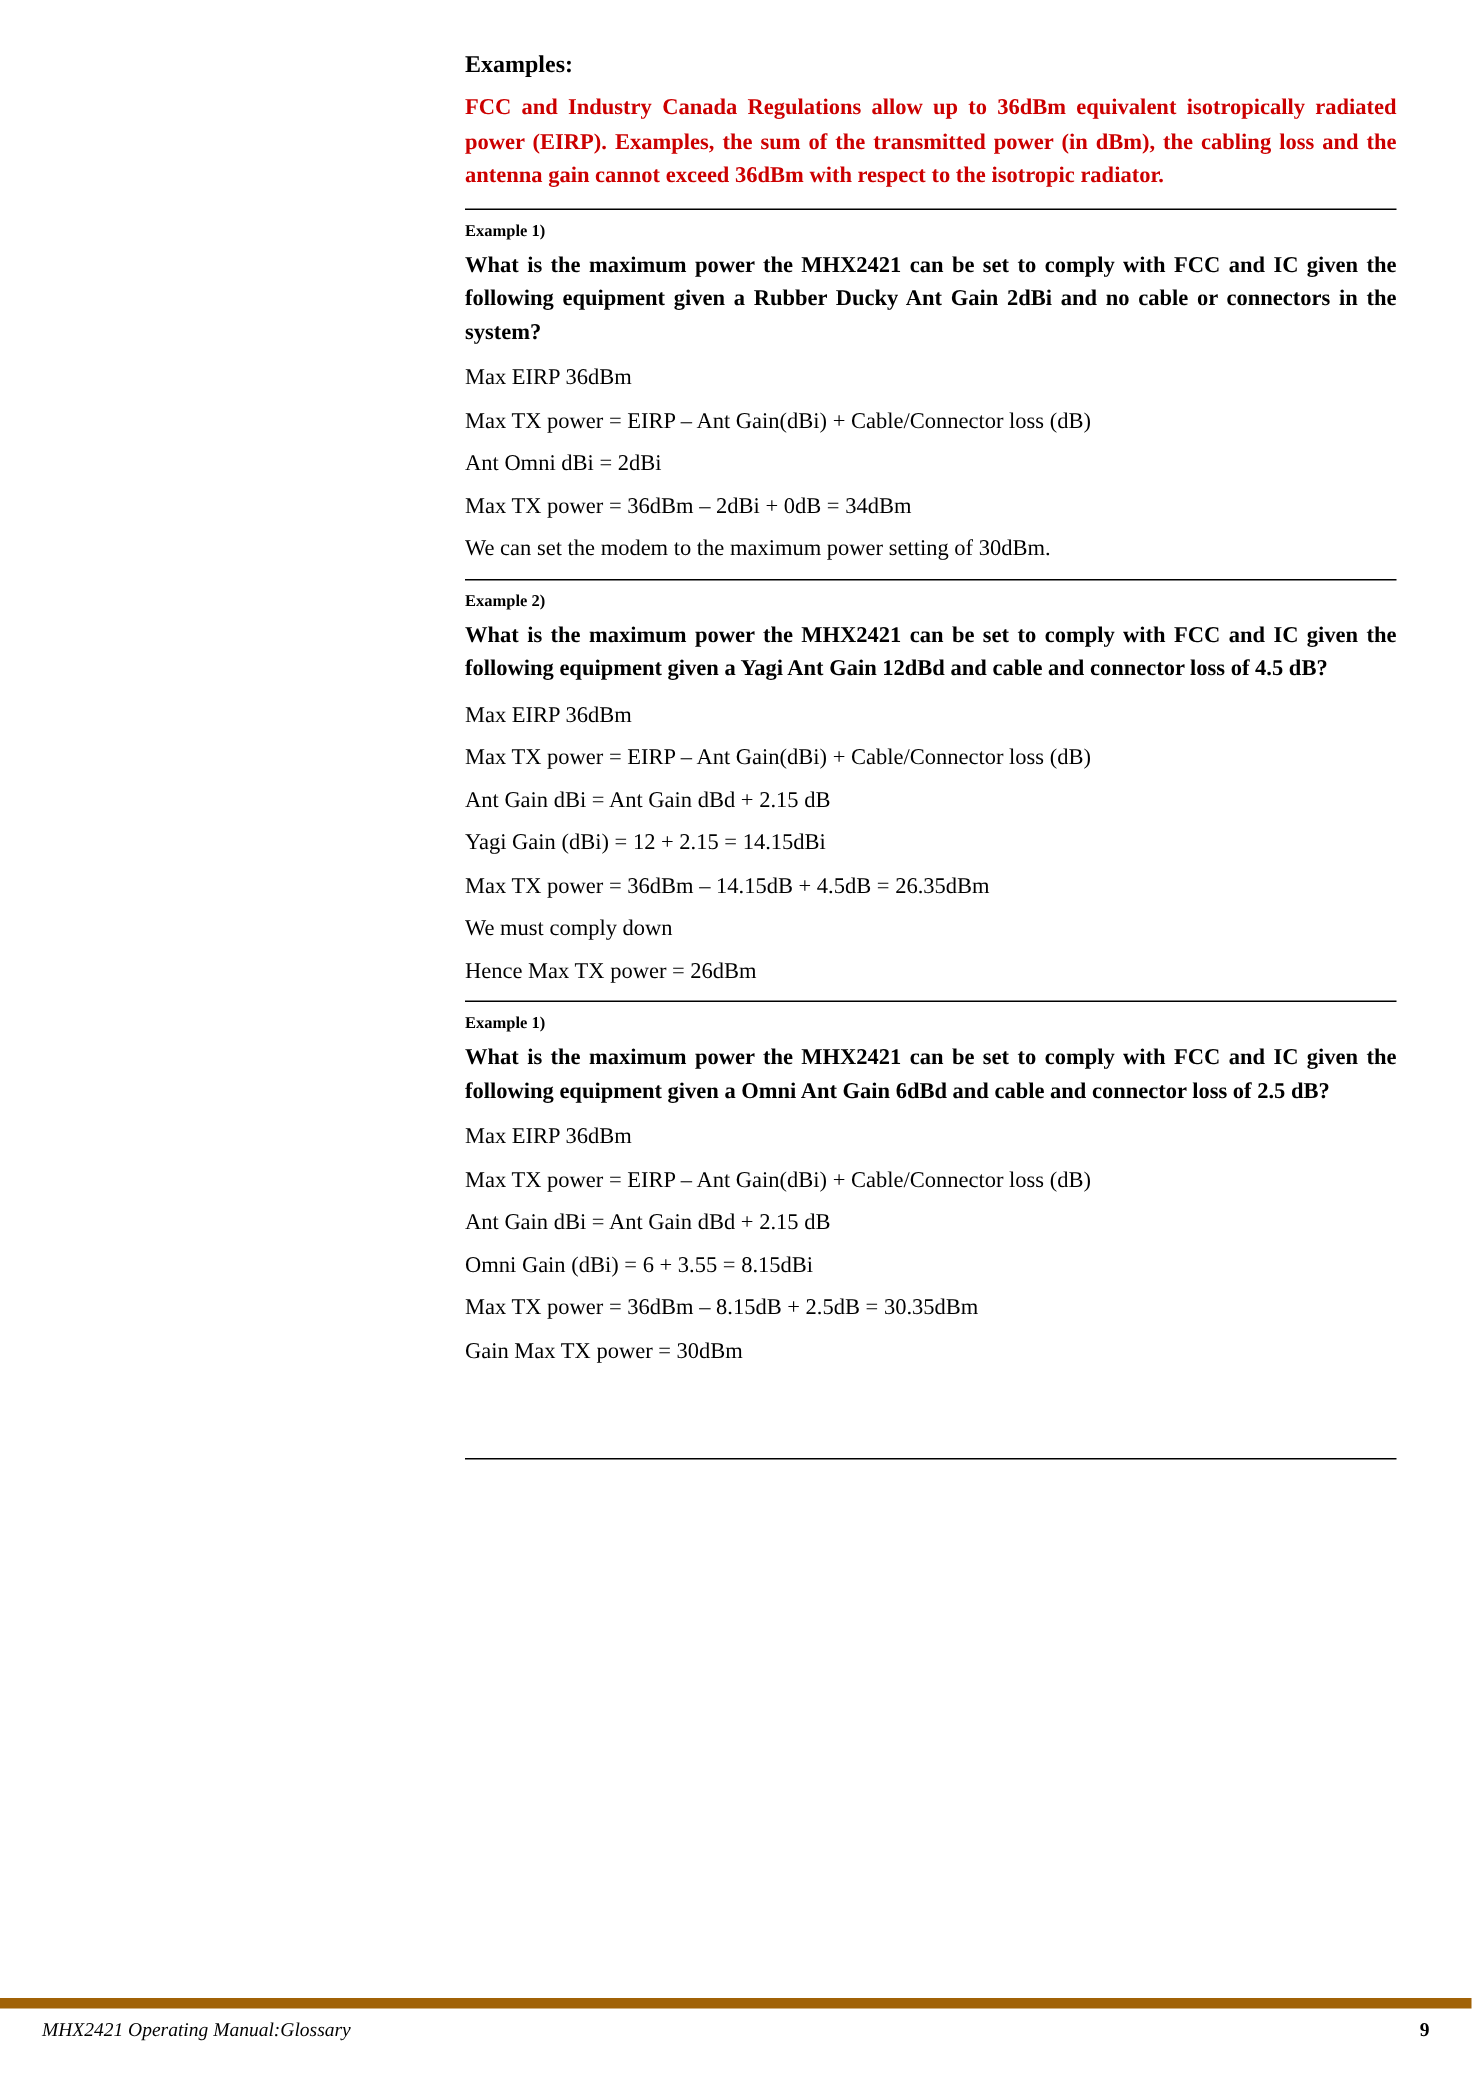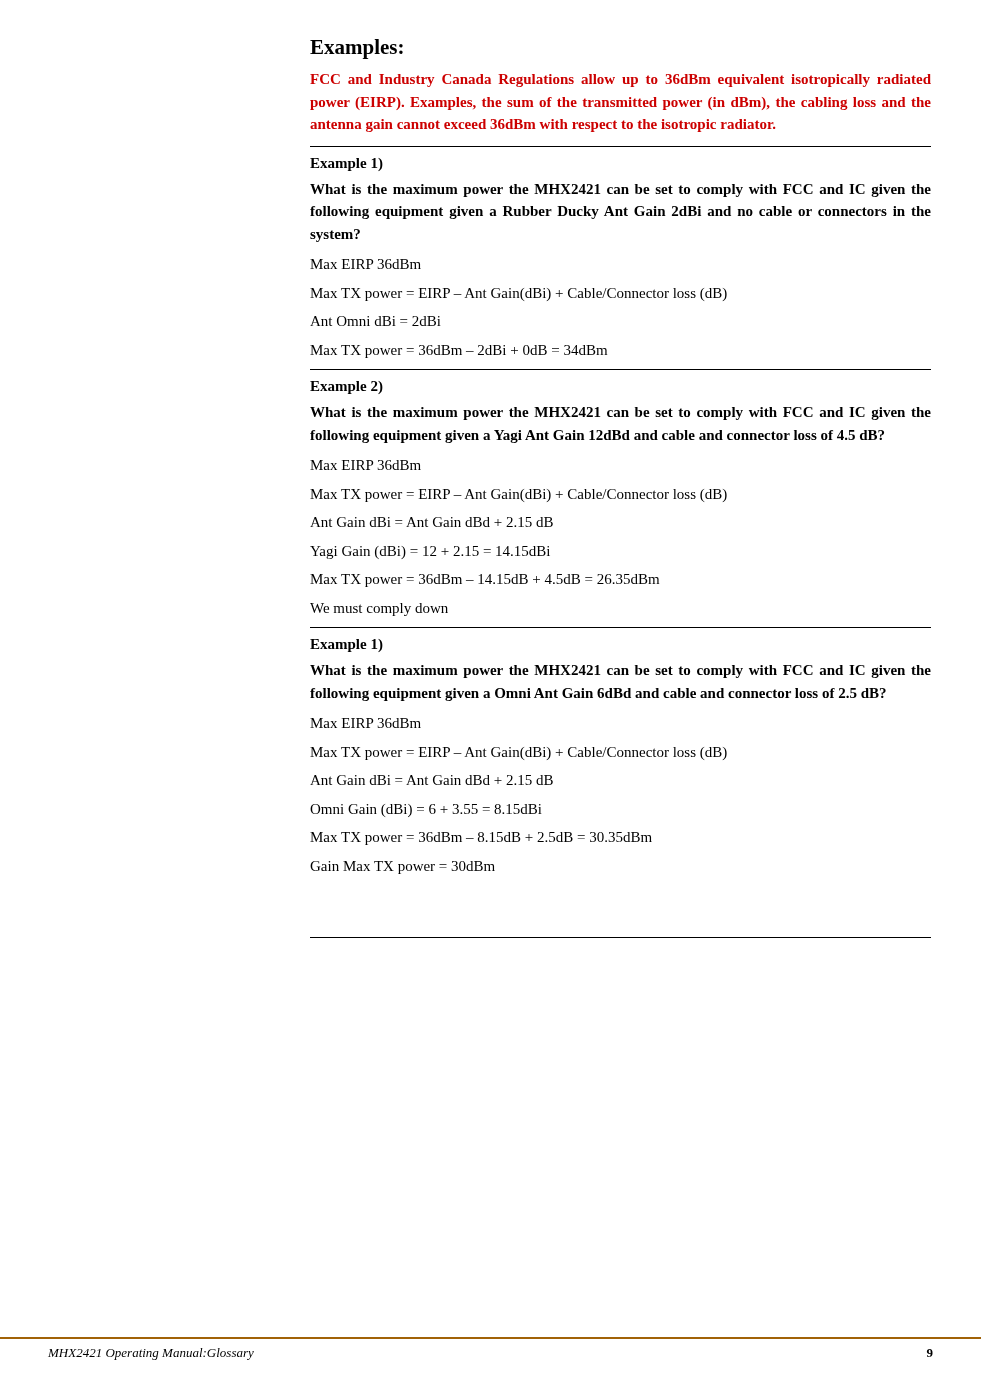--- a/index.html
+++ b/index.html
@@ -26,42 +26,42 @@
     }
 
     .content-area {
       margin-left: 310px;
       margin-right: 50px;
       padding-top: 15px;
     }
 
     .section-heading {
       font-weight: bold;
-      font-size: 21px;
+      font-size: 16px;
       margin-bottom: 8px;
     }
 
     .red-paragraph {
       color: #cc0000;
       font-weight: bold;
       font-size: 15px;
       text-align: justify;
       margin-bottom: 10px;
       line-height: 1.5;
     }
 
     .divider {
       border: none;
       border-top: 1.5px solid #000;
       margin: 8px 0;
     }
 
     .example-heading {
       font-weight: bold;
-      font-size: 15px;
+      font-size: 11px;
       margin-bottom: 6px;
       margin-top: 4px;
     }
 
     .question-bold {
       font-weight: bold;
       font-size: 15px;
       text-align: justify;
       line-height: 1.5;
       margin-bottom: 8px;
@@ -74,22 +74,22 @@
     }
 
     .footer {
       position: absolute;
       bottom: 20px;
       left: 0;
       right: 0;
       display: flex;
       justify-content: space-between;
       align-items: center;
-      padding: 6px 48px;
-      border-top: 2px solid #a16207;
+      padding: 6px 28px;
+      border-top: 7px solid #a16207;
     }
 
     .footer-left {
       font-style: italic;
       font-size: 13px;
       color: #000;
     }
 
     .footer-right {
       font-size: 13px;
@@ -110,33 +110,35 @@
     <hr class="divider">
 
     <div class="example-heading">Example 1)</div>
 
     <div class="question-bold">What is the maximum power the MHX2421 can be set to comply with FCC and IC given the following equipment given a Rubber Ducky Ant Gain 2dBi and no cable or connectors in the system?</div>
 
     <div class="body-text">Max EIRP 36dBm</div>
     <div class="body-text">Max TX power = EIRP – Ant Gain(dBi) + Cable/Connector loss (dB)</div>
     <div class="body-text">Ant Omni dBi = 2dBi</div>
     <div class="body-text">Max TX power = 36dBm  – 2dBi  + 0dB = 34dBm</div>
+    <div class="body-text">We can set the modem to the maximum power setting of 30dBm.</div>
 
     <hr class="divider">
 
     <div class="example-heading">Example 2)</div>
 
     <div class="question-bold">What is the maximum power the MHX2421 can be set to comply with FCC and IC given the following equipment given a Yagi Ant Gain 12dBd and cable and connector loss of 4.5 dB?</div>
 
     <div class="body-text">Max EIRP 36dBm</div>
     <div class="body-text">Max TX power = EIRP – Ant Gain(dBi) + Cable/Connector loss (dB)</div>
     <div class="body-text">Ant Gain dBi = Ant Gain dBd + 2.15  dB</div>
     <div class="body-text">Yagi Gain (dBi) = 12 + 2.15 = 14.15dBi</div>
     <div class="body-text">Max TX power = 36dBm  – 14.15dB  + 4.5dB = 26.35dBm</div>
     <div class="body-text">We must comply down</div>
+    <div class="body-text">Hence Max TX power = 26dBm</div>
 
     <hr class="divider">
 
     <div class="example-heading">Example 1)</div>
 
     <div class="question-bold">What is the maximum power the MHX2421 can be set to comply with FCC and IC given the following equipment given a Omni Ant Gain 6dBd and cable and connector loss of 2.5 dB?</div>
 
     <div class="body-text">Max EIRP 36dBm</div>
     <div class="body-text">Max TX power = EIRP – Ant Gain(dBi) + Cable/Connector loss (dB)</div>
     <div class="body-text">Ant Gain dBi = Ant Gain dBd + 2.15 dB</div>

